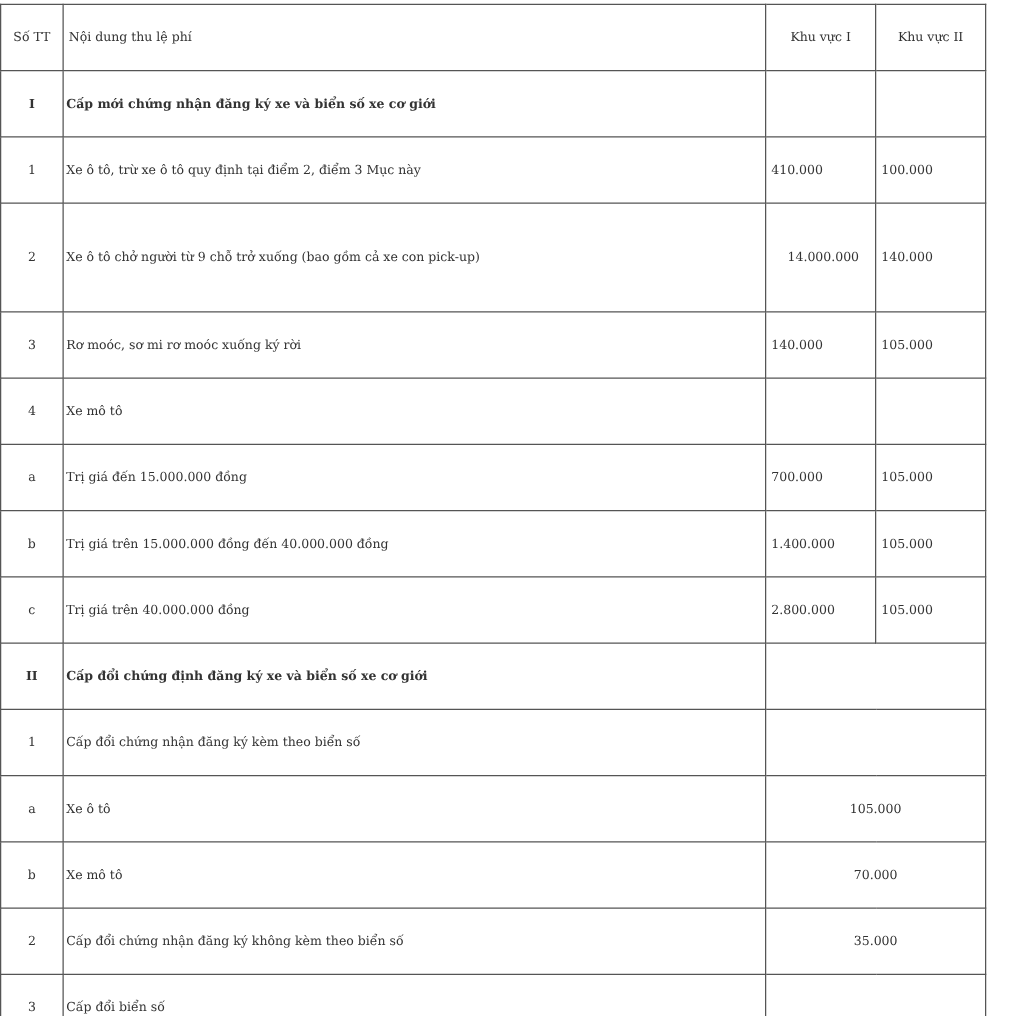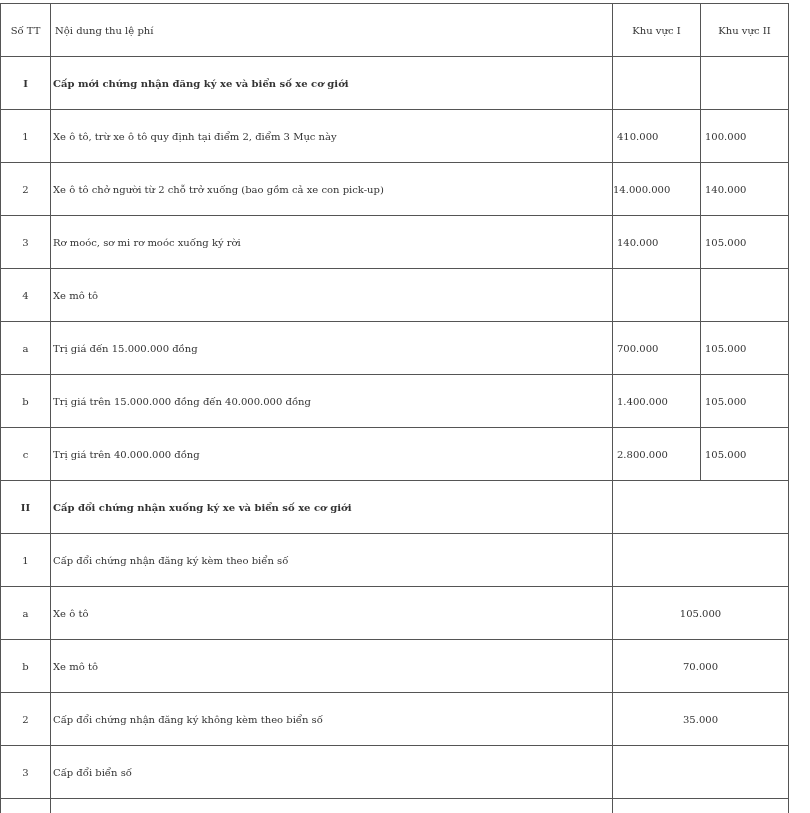--- a/index.html
+++ b/index.html
@@ -42,22 +42,22 @@
       <td class="num"></td>
     </tr>
     <tr>
       <td class="c-stt">1</td>
       <td class="c-content">Xe ô tô, trừ xe ô tô quy định tại điểm 2, điểm 3 Mục này</td>
       <td class="num">410.000</td>
       <td class="num">100.000</td>
     </tr>
     <tr>
       <td class="c-stt">2</td>
-      <td class="c-content">Xe ô tô chở người từ 2 chỗ trở xuống (bao gồm cả xe con pick-up)</td>
-      <td class="num" style="padding:0">14.000.000</td>
+      <td class="c-content">Xe ô tô chở người từ 9 chỗ trở xuống (bao gồm cả xe con pick-up)</td>
+      <td class="num" style="padding:17px">14.000.000</td>
       <td class="num">140.000</td>
     </tr>
     <tr>
       <td class="c-stt">3</td>
       <td class="c-content">Rơ moóc, sơ mi rơ moóc xuống ký rời</td>
       <td class="num">140.000</td>
       <td class="num">105.000</td>
     </tr>
     <tr>
       <td class="c-stt">4</td>
@@ -78,21 +78,21 @@
       <td class="num">105.000</td>
     </tr>
     <tr>
       <td class="c-stt">c</td>
       <td class="c-content">Trị giá trên 40.000.000 đồng</td>
       <td class="num">2.800.000</td>
       <td class="num">105.000</td>
     </tr>
     <tr>
       <td class="c-stt bold">II</td>
-      <td class="c-content bold">Cấp đổi chứng nhận xuống ký xe và biển số xe cơ giới</td>
+      <td class="c-content bold">Cấp đổi chứng định đăng ký xe và biển số xe cơ giới</td>
       <td class="merged" colspan="2"></td>
     </tr>
     <tr>
       <td class="c-stt">1</td>
       <td class="c-content">Cấp đổi chứng nhận đăng ký kèm theo biển số</td>
       <td class="merged" colspan="2"></td>
     </tr>
     <tr>
       <td class="c-stt">a</td>
       <td class="c-content">Xe ô tô</td>

